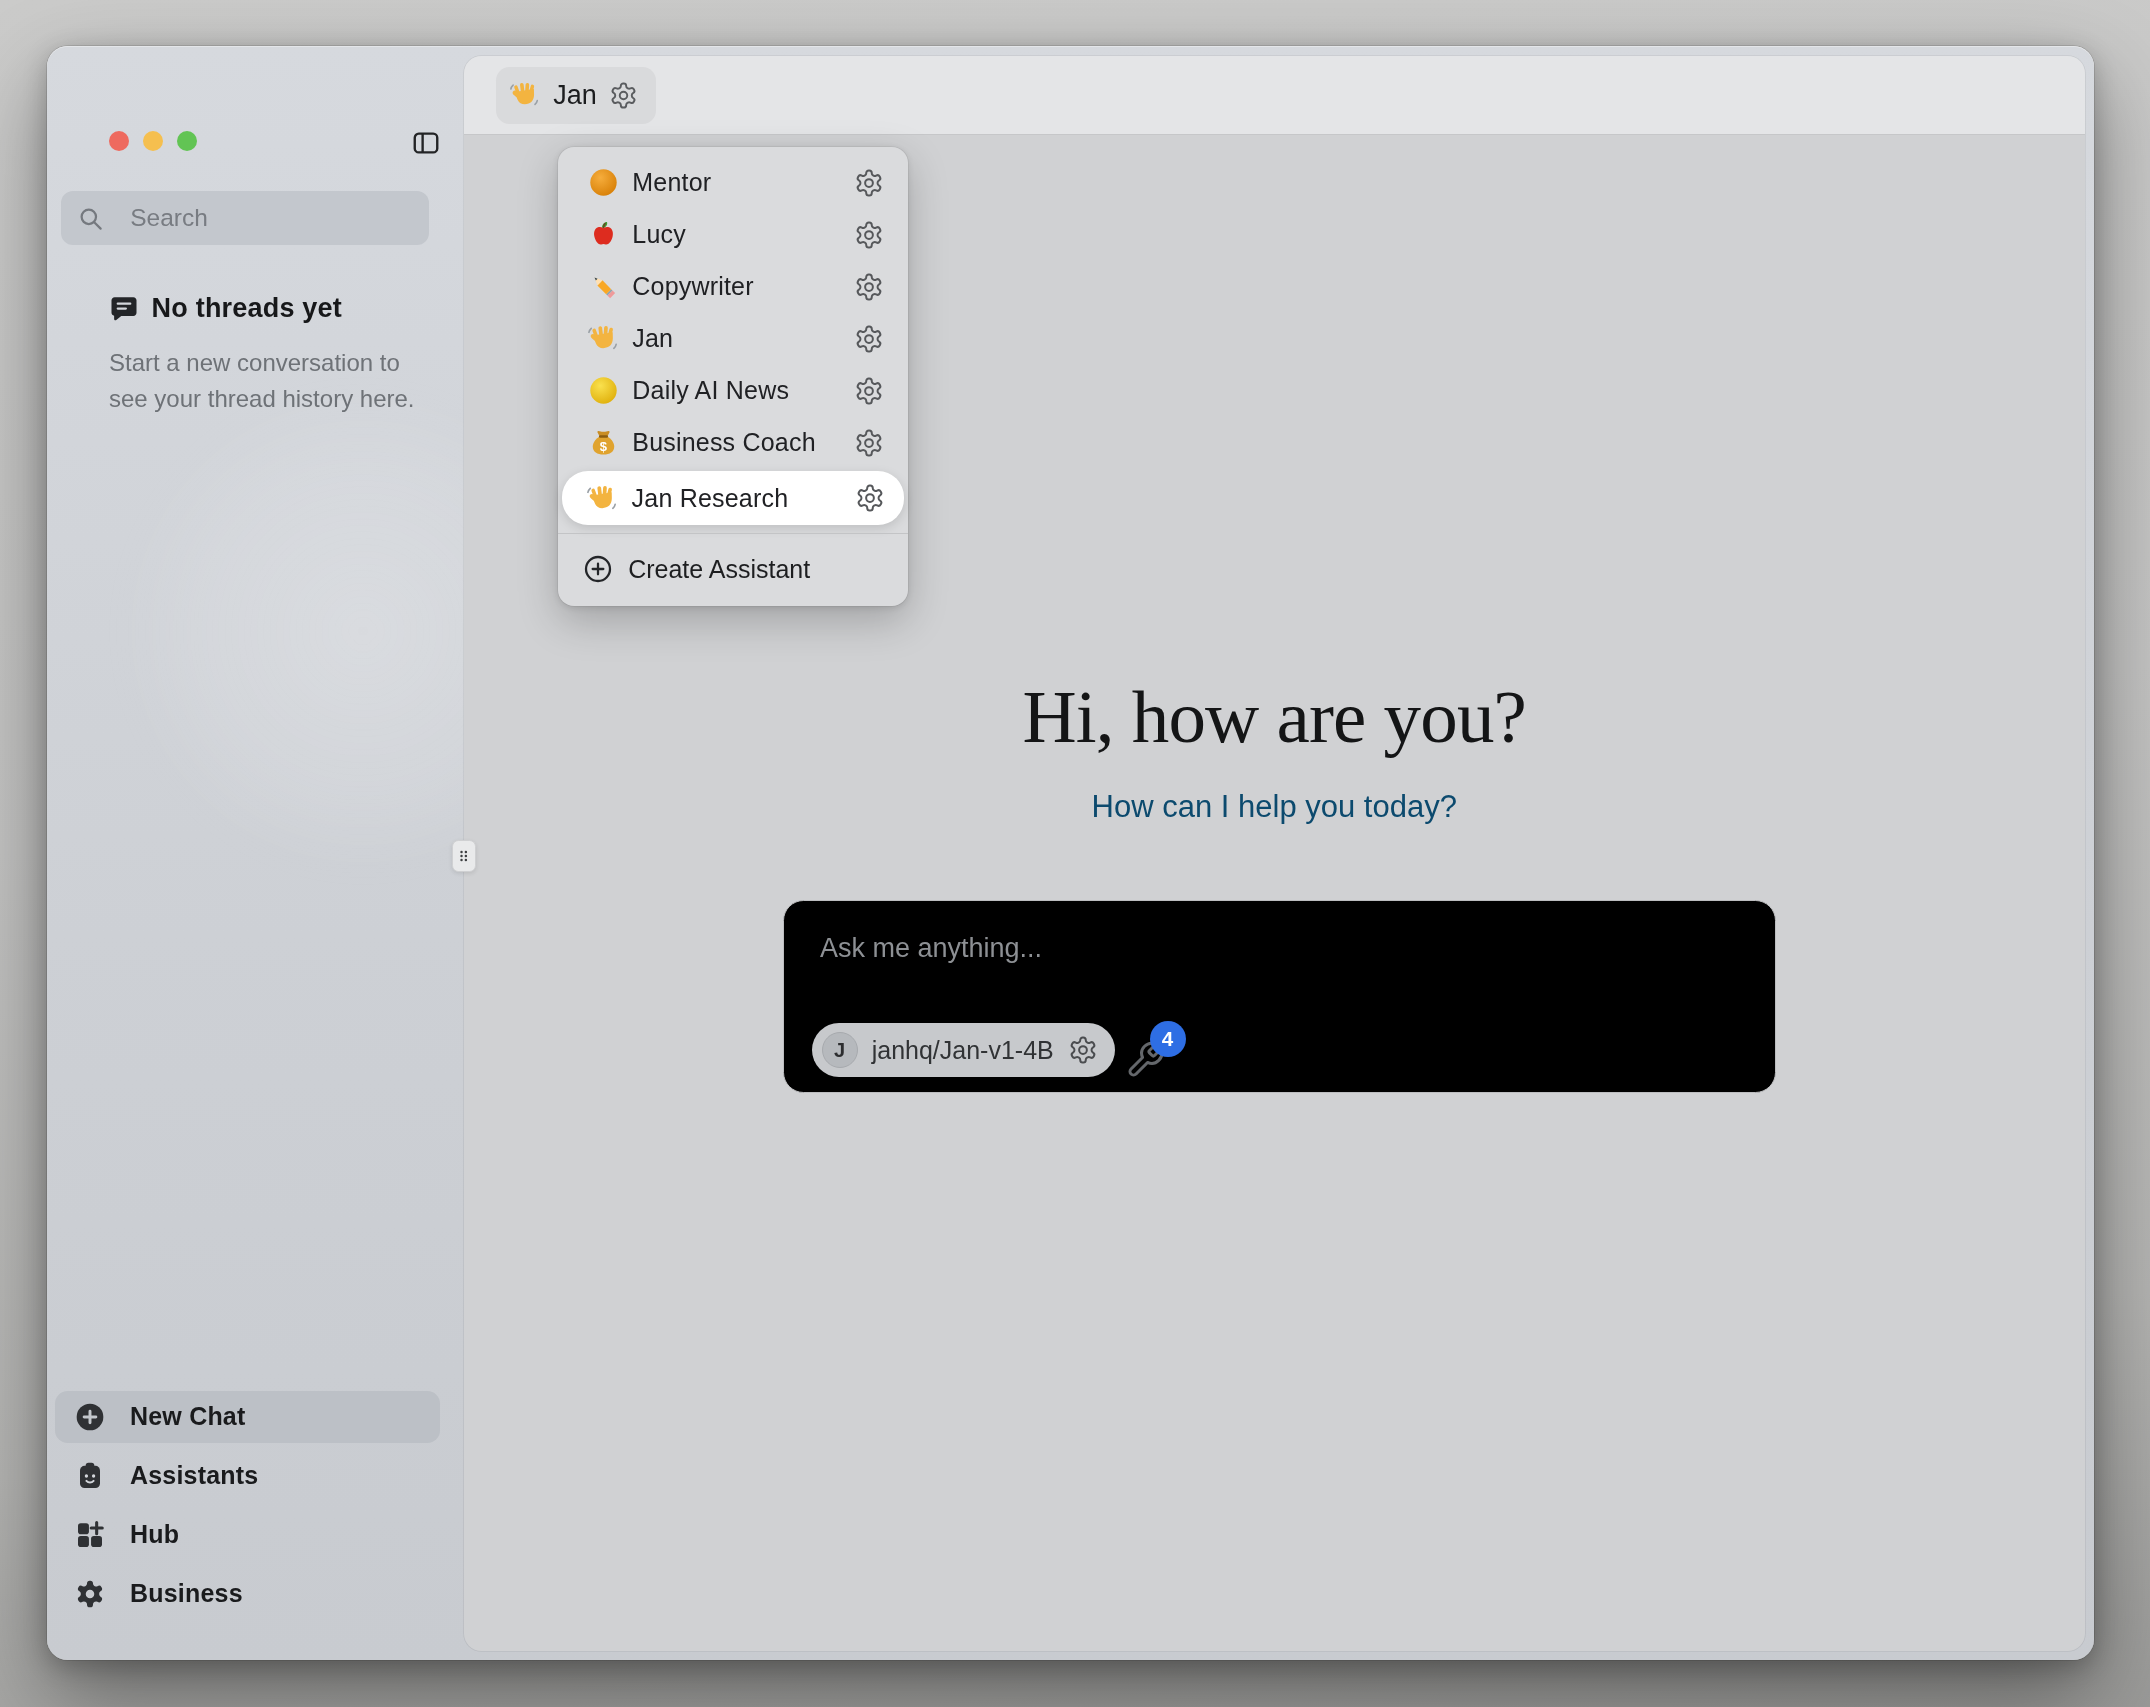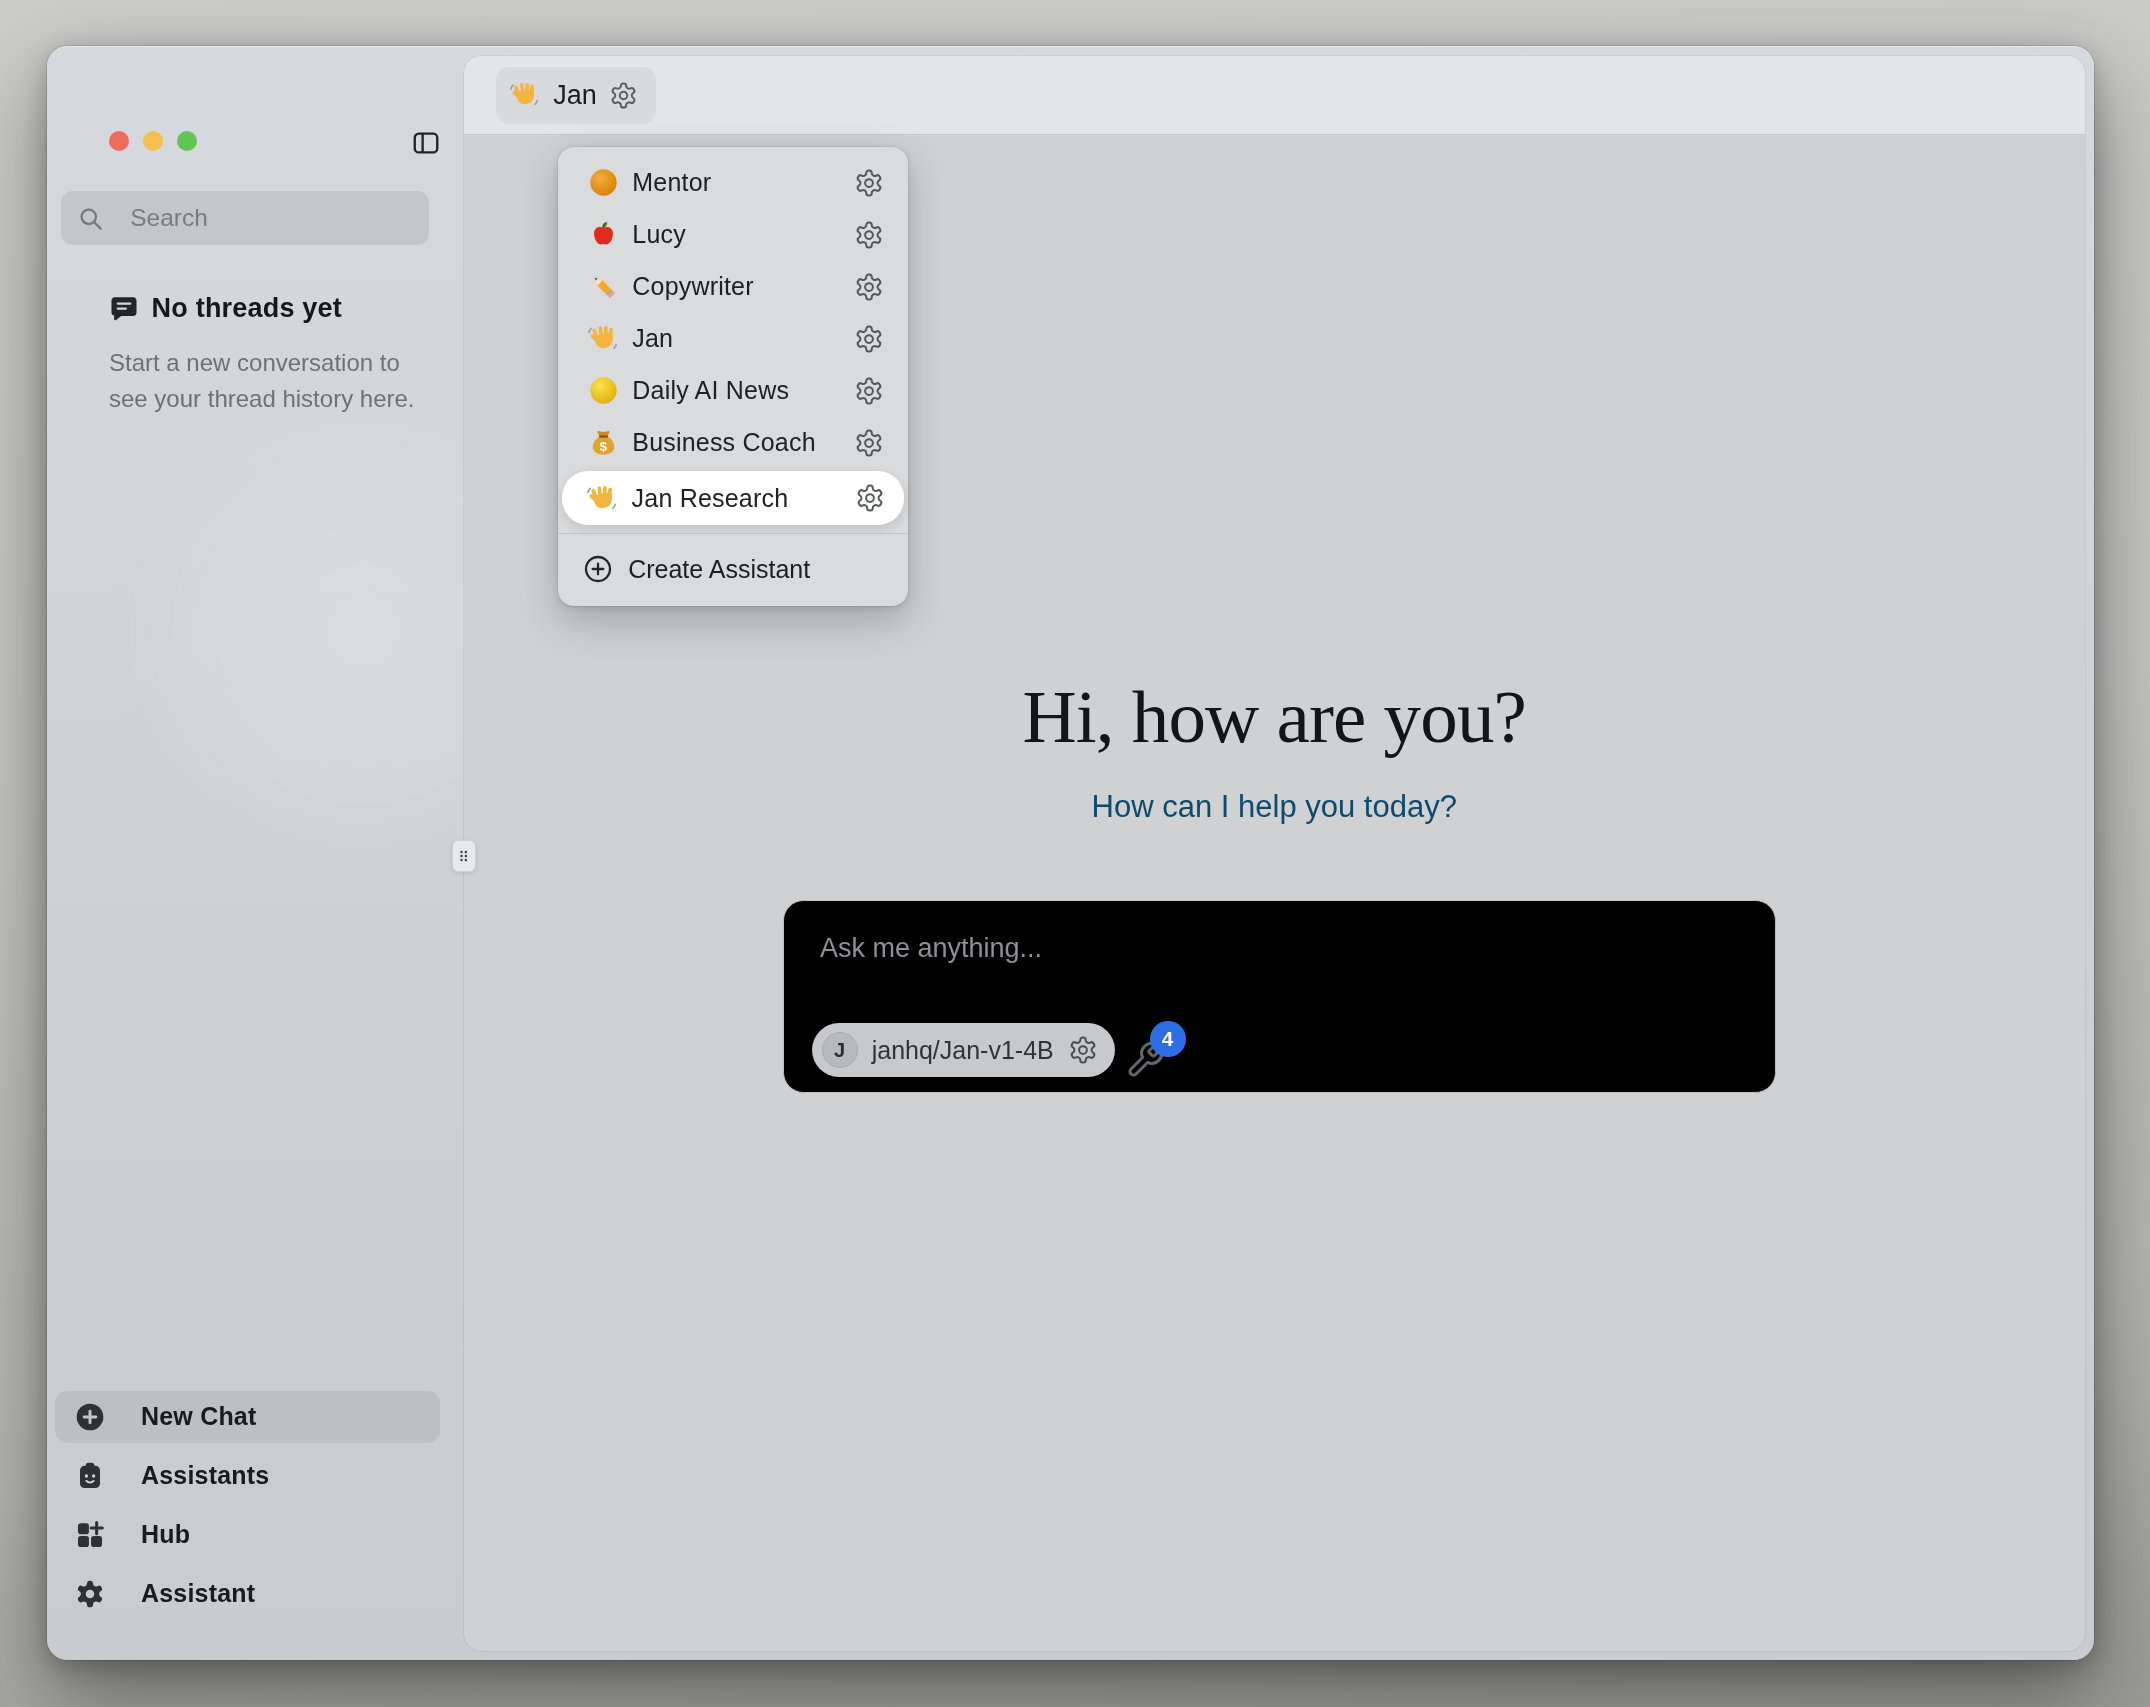--- a/index.html
+++ b/index.html
@@ -47,21 +47,21 @@
   .search-field input::placeholder { color:#787c82; }
 
   .empty-state { position:absolute; left:62px; top:247px; width:316px; }
   .empty-head { display:flex; align-items:center; gap:12.6px; }
   .empty-head .icon { width:30px; height:30px; color:#232528; }
   .empty-title { font-size:27px; font-weight:700; color:#17181a; letter-spacing:0.2px; }
   .empty-desc { margin-top:20.6px; font-size:24px; line-height:36px; color:#6e7277; }
 
   .side-nav { position:absolute; left:8px; right:24px; bottom:33px; }
   .nav-item {
-    height:52px; margin-bottom:7.1px; display:flex; align-items:center; gap:35px;
+    height:52px; margin-bottom:7.1px; display:flex; align-items:center; gap:24px;
     padding:0 19px; border-radius:12.6px; cursor:pointer;
   }
   .nav-item.active { background:#bcc0c6; }
   .nav-item .icon { width:32px; height:32px; color:#2f3134; }
   .nav-label { font-size:25px; font-weight:600; color:#1a1b1d; letter-spacing:0.2px; }
 
   
   .main-card {
     position:absolute; left:417px; top:10.3px; right:9.5px; bottom:9.5px;
     border-radius:17.4px; background:#d0d1d3; overflow:visible;
@@ -221,21 +221,21 @@
             </svg>
           </span>
         <span class="nav-label">Hub</span>
       </div>
       <div class="nav-item">
         <span class="icon">
             <svg viewBox="0 0 24 24">
               <path fill="currentColor" fill-rule="evenodd" d="M12.22 2h-.44a2 2 0 0 0-2 2v.18a2 2 0 0 1-1 1.73l-.43.25a2 2 0 0 1-2 0l-.15-.08a2 2 0 0 0-2.73.73l-.22.38a2 2 0 0 0 .73 2.73l.15.1a2 2 0 0 1 1 1.72v.51a2 2 0 0 1-1 1.74l-.15.09a2 2 0 0 0-.73 2.73l.22.38a2 2 0 0 0 2.73.73l.15-.08a2 2 0 0 1 2 0l.43.25a2 2 0 0 1 1 1.73V20a2 2 0 0 0 2 2h.44a2 2 0 0 0 2-2v-.18a2 2 0 0 1 1-1.73l.43-.25a2 2 0 0 1 2 0l.15.08a2 2 0 0 0 2.73-.73l.22-.39a2 2 0 0 0-.73-2.73l-.15-.08a2 2 0 0 1-1-1.74v-.5a2 2 0 0 1 1-1.74l.15-.09a2 2 0 0 0 .73-2.73l-.22-.38a2 2 0 0 0-2.73-.73l-.15.08a2 2 0 0 1-2 0l-.43-.25a2 2 0 0 1-1-1.73V4a2 2 0 0 0-2-2z M12 8.8a3.2 3.2 0 1 0 0 6.4 3.2 3.2 0 0 0 0-6.4z"></path>
             </svg>
           </span>
-        <span class="nav-label">Assistant</span>
+        <span class="nav-label">Business</span>
       </div>
     </div>
   </div>
 
   <div class="main-card">
     <div class="main-header">
       <div class="assistant-pill">
         <span class="icon emoji">
             <svg viewBox="0 0 24 24">
               <g fill="#f3b440">

